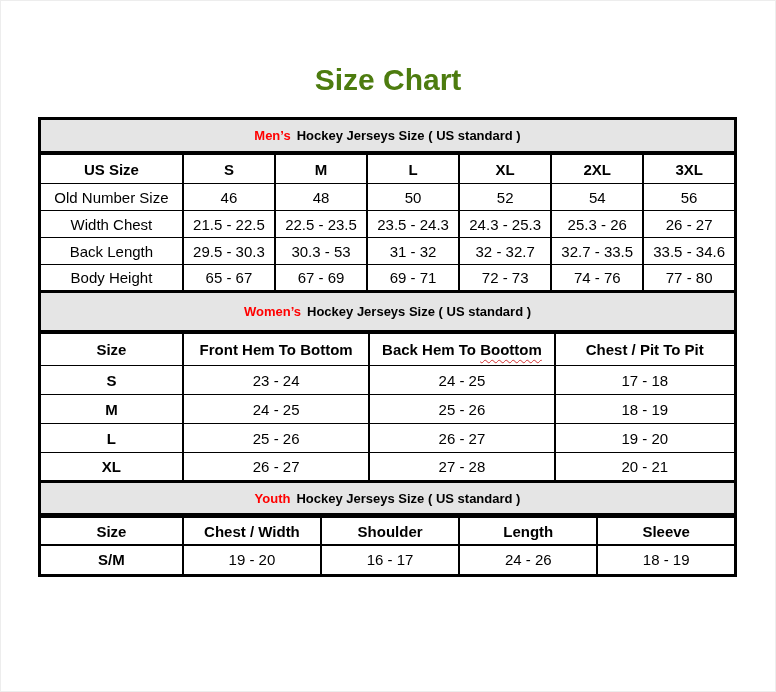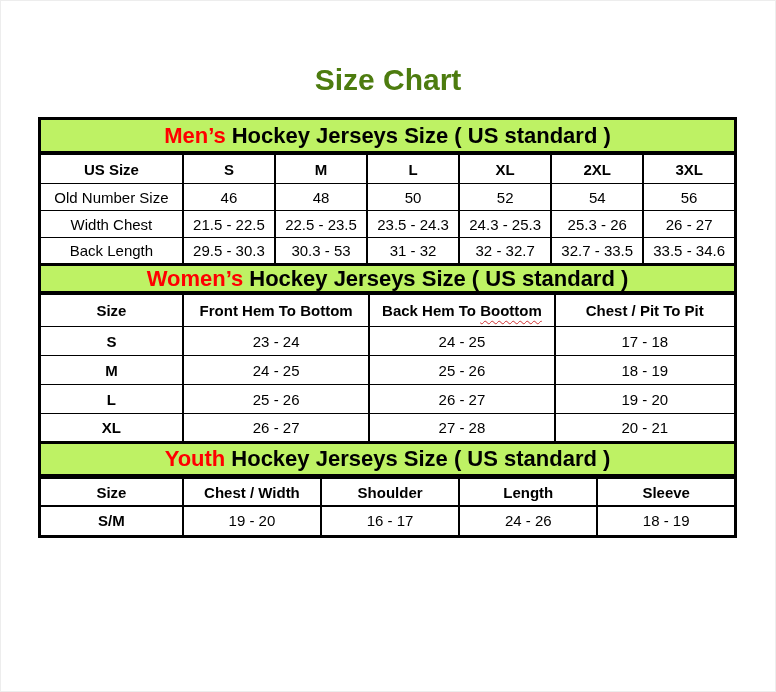--- a/index.html
+++ b/index.html
@@ -24,28 +24,28 @@
   }
   .chart-wrap {
     width: 699px;
     margin: 21px 0 0 37px;
   }
   section.size-section { margin: 0; padding: 0; }
   .band {
     display: flex;
     align-items: center;
     justify-content: center;
-    background: #bef264;
+    background: #e5e5e5;
     border: 3px solid #000000;
     font-weight: bold;
-    font-size: 22px;
+    font-size: 13px;
     line-height: 1;
   }
   .sec-mens   .band { height: 37px; }
-  .sec-womens .band { height: 28px; border-top: 0; align-items: center; }
+  .sec-womens .band { height: 40px; border-top: 0; align-items: center; }
   .sec-youth  .band { height: 33px; border-top: 0; }
   .band-highlight { color: #FF0000; margin-right: 6px; }
 
   table.size-table {
     width: 100%;
     table-layout: fixed;
     border-collapse: collapse;
     border: 3px solid #000000;
     border-top: 0;
     font-size: 15px;
@@ -133,20 +133,29 @@
             <td>26 - 27</td>
           </tr>
           <tr>
             <td>Back Length</td>
             <td>29.5 - 30.3</td>
             <td>30.3 - 53</td>
             <td>31 - 32</td>
             <td>32 - 32.7</td>
             <td>32.7 - 33.5</td>
             <td>33.5 - 34.6</td>
+          </tr>
+          <tr>
+            <td>Body Height</td>
+            <td>65 - 67</td>
+            <td>67 - 69</td>
+            <td>69 - 71</td>
+            <td>72 - 73</td>
+            <td>74 - 76</td>
+            <td>77 - 80</td>
           </tr>
         </tbody>
     </table>
   </section>
 
   <section class="size-section sec-womens">
     <div class="band">
       <span class="band-highlight">Women’s</span>
       <span>Hockey Jerseys Size ( US standard )</span>
     </div>

